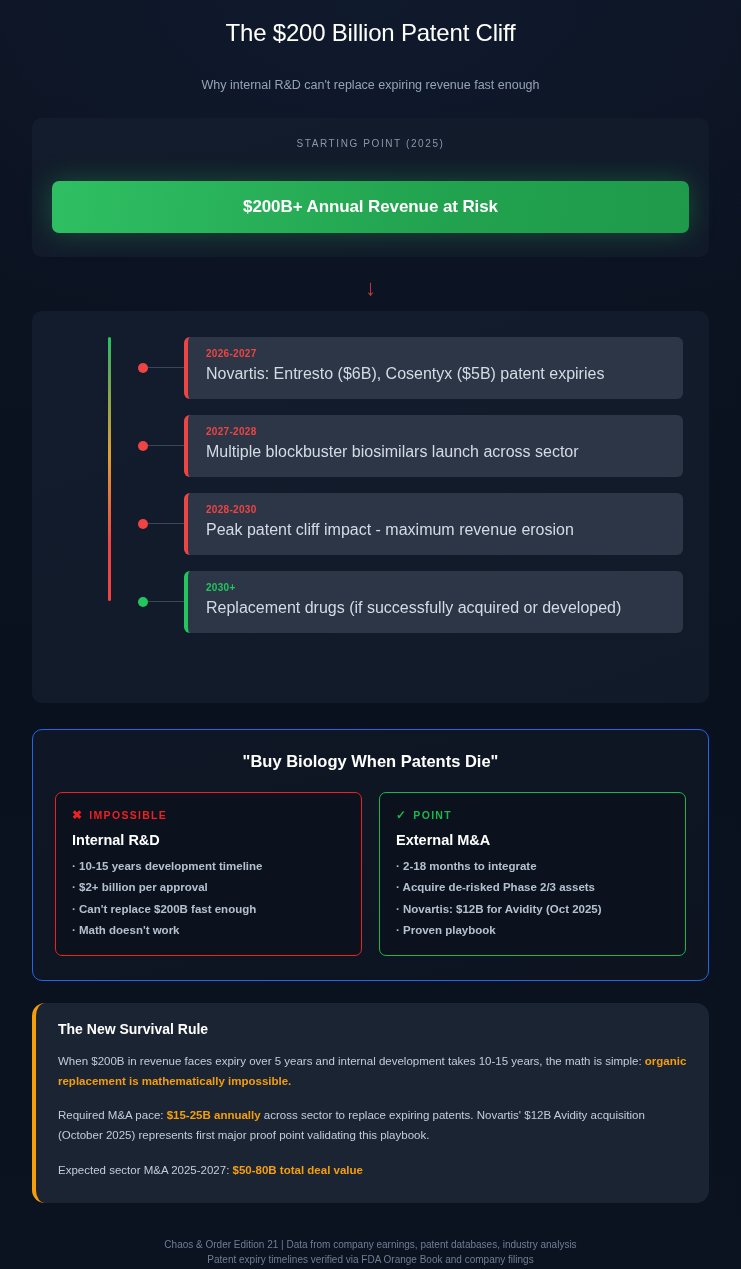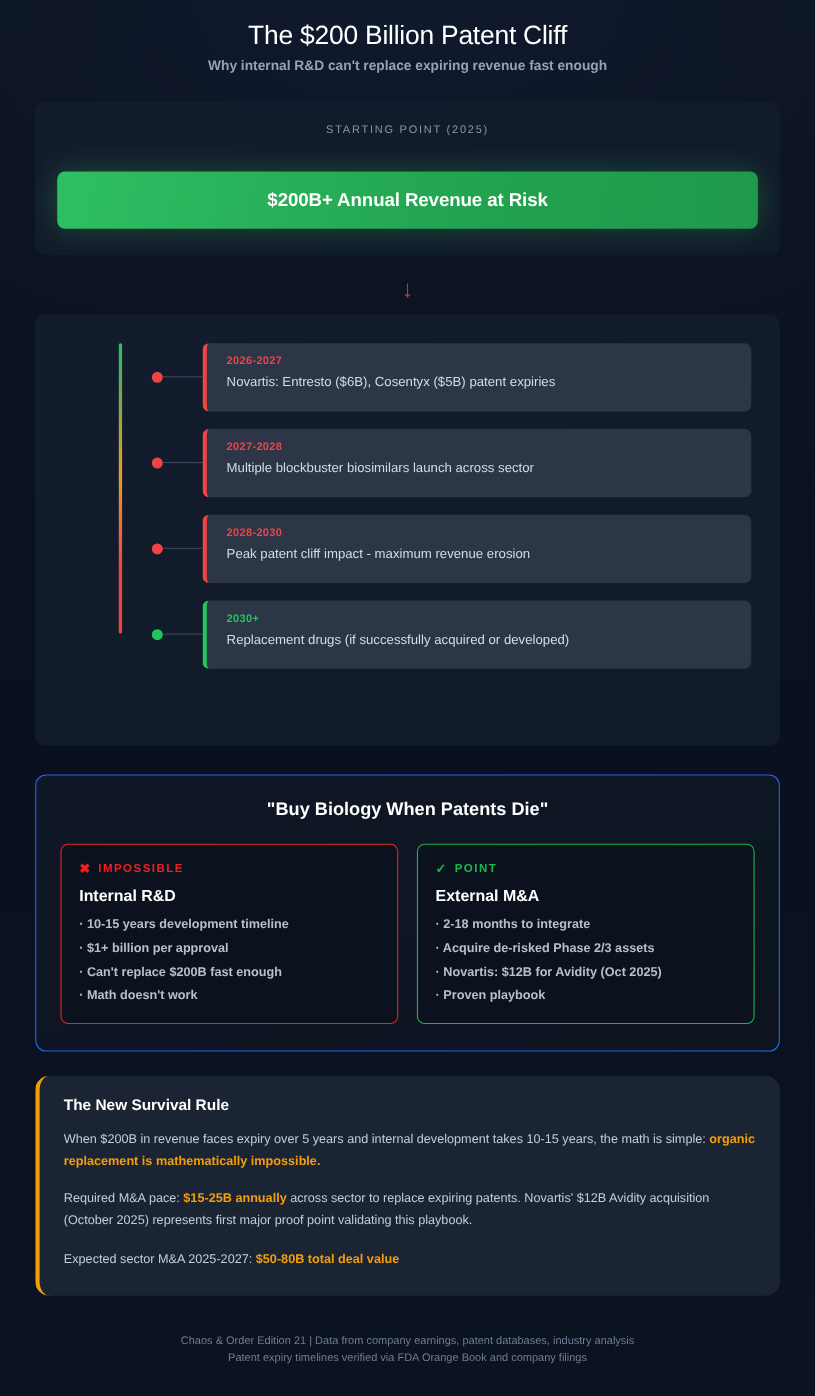--- a/index.html
+++ b/index.html
@@ -25,24 +25,24 @@
   
   .header { padding: 19px 40px 0; text-align: center; }
   .title {
     font-size: 24px;
     font-weight: normal;
     color: #ffffff;
     letter-spacing: -0.2px;
     line-height: 1.2;
   }
   .subtitle {
-    margin-top: 5px;
+    margin-top: 30px;
     font-size: 12.5px;
     color: #94a3b8;
-    font-weight: bold;
+    font-weight: normal;
   }
 
   
   .hero-card {
     margin: 26px 32px 0;
     background: linear-gradient(160deg, #131c2c 0%, #111a29 100%);
     border-radius: 10px;
     padding: 20px 20px 24px;
     text-align: center;
   }
@@ -140,21 +140,21 @@
   .t-box.green { border-left-color: #22c55e; }
   .t-years {
     font-size: 10px;
     font-weight: bold;
     color: #ef4444;
     letter-spacing: 0.3px;
   }
   .t-box.green .t-years { color: #22c55e; }
   .t-desc {
     margin-top: 6px;
-    font-size: 12px;
+    font-size: 16px;
     color: #d4dbe5;
   }
 
   
   .strategy-card {
     margin: 26px 32px 0;
     border: 1px solid #2563eb;
     border-radius: 10px;
     background: linear-gradient(165deg, #0f1726 0%, #0d1420 100%);
     padding: 22px 22px 24px;
@@ -305,21 +305,21 @@
     <div class="strategy-cols">
 
       <div class="s-col bad">
         <div class="s-badge">
           <span class="s-badge-icon">✖</span>
           <span>IMPOSSIBLE</span>
         </div>
         <div class="s-heading">Internal R&amp;D</div>
         <ul class="s-list">
           <li>· 10-15 years development timeline</li>
-          <li>· $1+ billion per approval</li>
+          <li>· $2+ billion per approval</li>
           <li>· Can't replace $200B fast enough</li>
           <li>· Math doesn't work</li>
         </ul>
       </div>
 
       <div class="s-col good">
         <div class="s-badge">
           <span class="s-badge-icon">✓</span>
           <span>POINT</span>
         </div>

